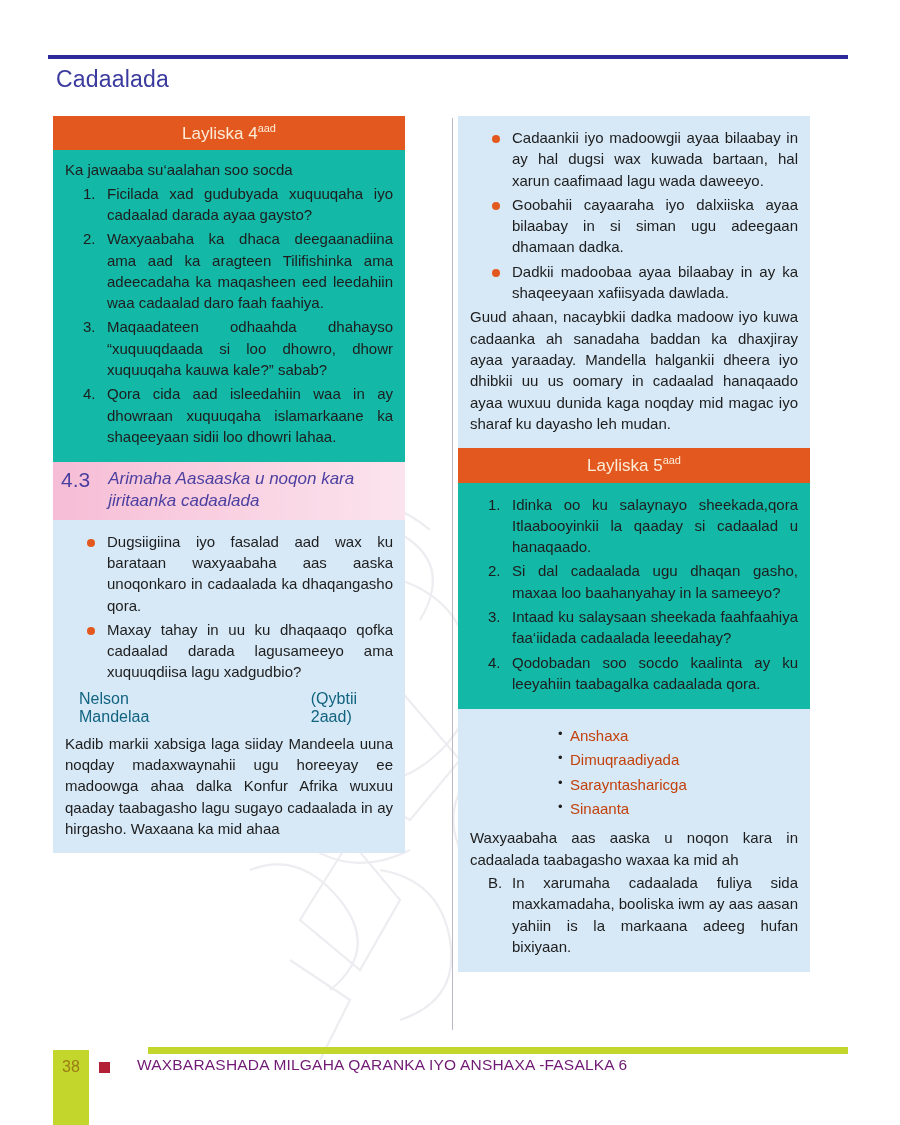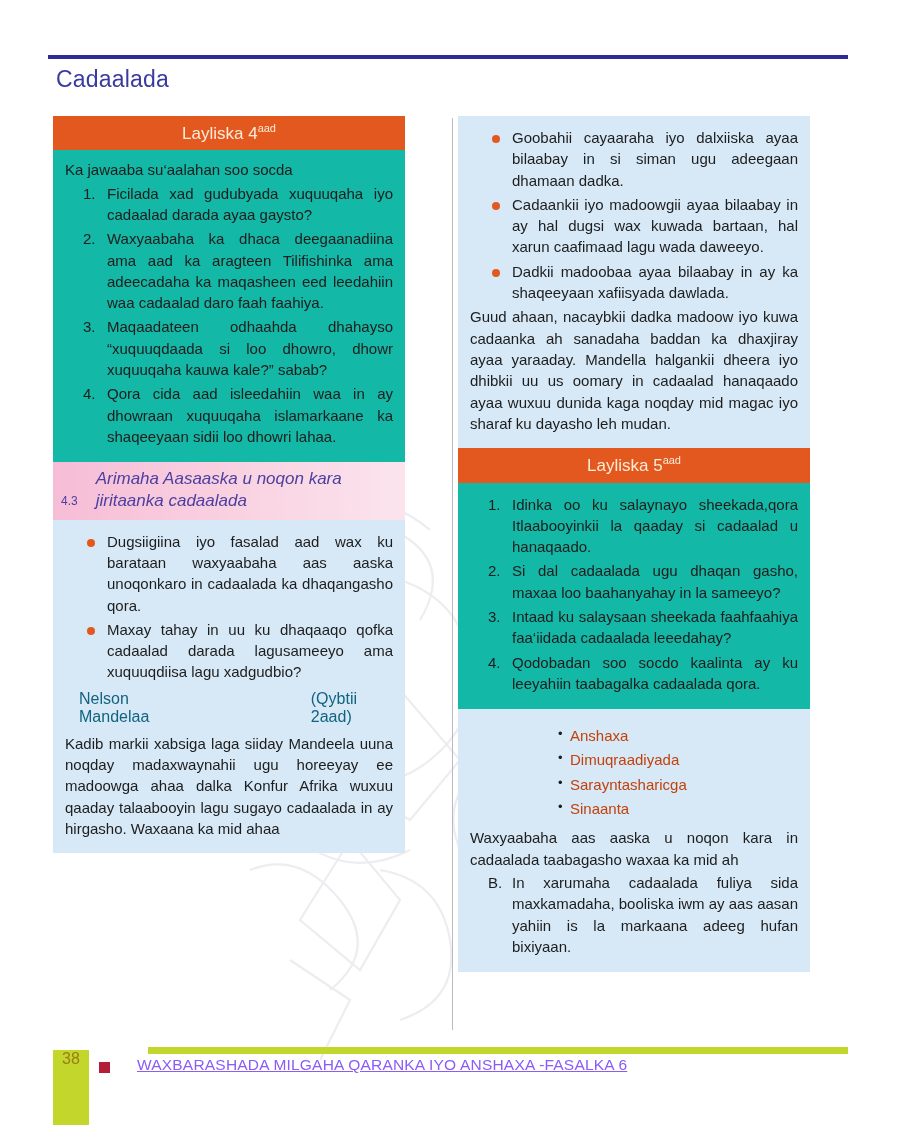--- a/index.html
+++ b/index.html
@@ -84,23 +84,22 @@
 
   .sec-head {
     background: linear-gradient(to right, #f6bdd6 0%, #f9cfe0 45%, #fbe4ee 100%);
     padding: 6px 10px 8px 8px;
     display: flex;
     gap: 18px;
     align-items: flex-start;
   }
   .sec-num {
     color: #4b3fa0;
-    font-size: 12px;
+    font-size: 21px;
     flex: 0 0 auto;
-    margin-top: 26px;
   }
   .sec-title {
     color: #4b3fa0;
     font-size: 17px;
     line-height: 1.28;
     font-style: italic;
   }
 
   
   p.intro, p.body {
@@ -198,34 +197,34 @@
     background: #c3d62b;
   }
   .page-num-block {
     position: absolute;
     left: 53px; top: 1050px;
     width: 36px; height: 75px;
     background: #c3d62b;
     color: #9b7d16;
     font-size: 16px;
     text-align: center;
+    padding-top: 8px;
   }
   .footer-marker {
     position: absolute;
     left: 99px; top: 1062px;
     width: 11px; height: 11px;
     background: #b41f38;
   }
   .footer-text {
     position: absolute;
     left: 137px; top: 1056px;
-    color: #8b5cf6;
+    color: #701a75;
     font-size: 15.5px;
     letter-spacing: .2px;
-    text-decoration: underline;
   }
 </style>
 </head>
 <body>
 
 <svg class="watermark" viewBox="0 0 480 640" xmlns="http://www.w3.org/2000/svg">
   <g fill="none" stroke="#b9b2c2" stroke-width="2.2" opacity="0.7">
     <path d="M150 180 q40 -60 100 -40 q60 20 70 80 q10 60 -40 100 q-50 40 -110 10 q-60 -30 -20 -150z"></path>
     <path d="M190 120 q30 -50 70 -20 q40 30 10 80"></path>
     <path d="M120 300 q-20 60 30 100 q50 40 110 10"></path>
@@ -272,31 +271,31 @@
       <ul class="dots">
         <li>Dugsiigiina iyo fasalad aad wax ku barataan waxyaabaha aas aaska unoqonkaro in cadaalada ka dhaqangasho qora.</li>
         <li>Maxay tahay in uu ku dhaqaaqo qofka cadaalad darada lagusameeyo ama xuquuqdiisa lagu xadgudbio?</li>
       </ul>
 
       <div class="attrib">
         <span>Nelson Mandelaa</span>
         <span>(Qybtii 2aad)</span>
       </div>
 
-      <p class="body">Kadib markii xabsiga laga siiday Mandeela uuna noqday madaxwaynahii ugu horeeyay ee madoowga ahaa dalka Konfur Afrika wuxuu qaaday talaabooyin lagu sugayo cadaalada in ay hirgasho. Waxaana ka mid ahaa</p>
+      <p class="body">Kadib markii xabsiga laga siiday Mandeela uuna noqday madaxwaynahii ugu horeeyay ee madoowga ahaa dalka Konfur Afrika wuxuu qaaday taabagasho lagu sugayo cadaalada in ay hirgasho. Waxaana ka mid ahaa</p>
 
     </div>
   </div>
 
   <div class="col col-right">
 
     <div class="box-blue">
       <ul class="dots">
+        <li>Cadaankii iyo madoowgii ayaa bilaabay in ay hal dugsi wax kuwada bartaan, hal xarun caafimaad lagu wada daweeyo.</li>
         <li>Goobahii cayaaraha iyo dalxiiska ayaa bilaabay in si siman ugu adeegaan dhamaan dadka.</li>
-        <li>Cadaankii iyo madoowgii ayaa bilaabay in ay hal dugsi wax kuwada bartaan, hal xarun caafimaad lagu wada daweeyo.</li>
         <li>Dadkii madoobaa ayaa bilaabay in ay ka shaqeeyaan xafiisyada dawlada.</li>
       </ul>
       <p class="body">Guud ahaan, nacaybkii dadka madoow iyo kuwa cadaanka ah sanadaha baddan ka dhaxjiray ayaa yaraaday. Mandella halgankii dheera iyo dhibkii uu us oomary in  cadaalad hanaqaado ayaa wuxuu dunida kaga noqday mid magac iyo sharaf ku dayasho leh mudan.</p>
     </div>
 
     <div class="band">
       <span>Layliska 5</span><sup>aad</sup>
     </div>
 
     <div class="box-pink">

